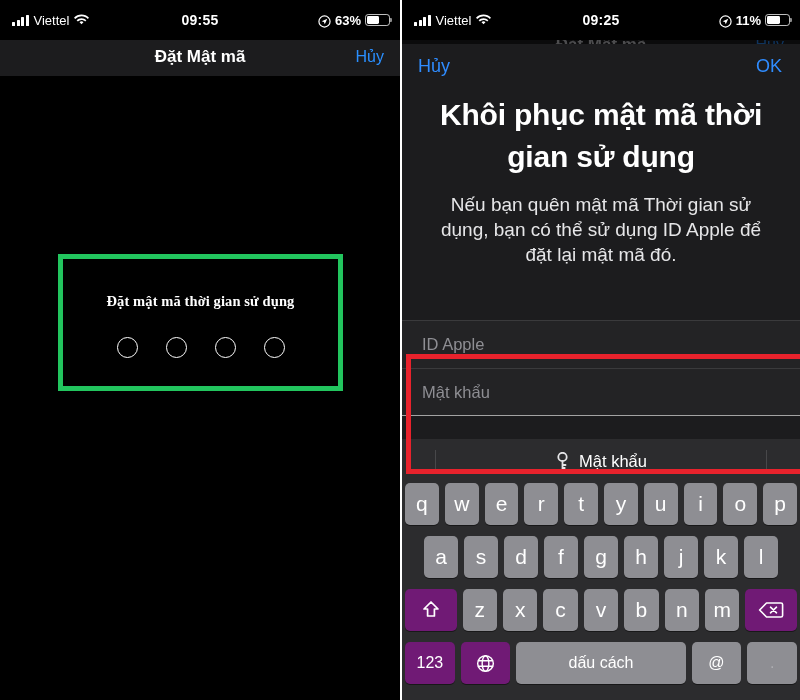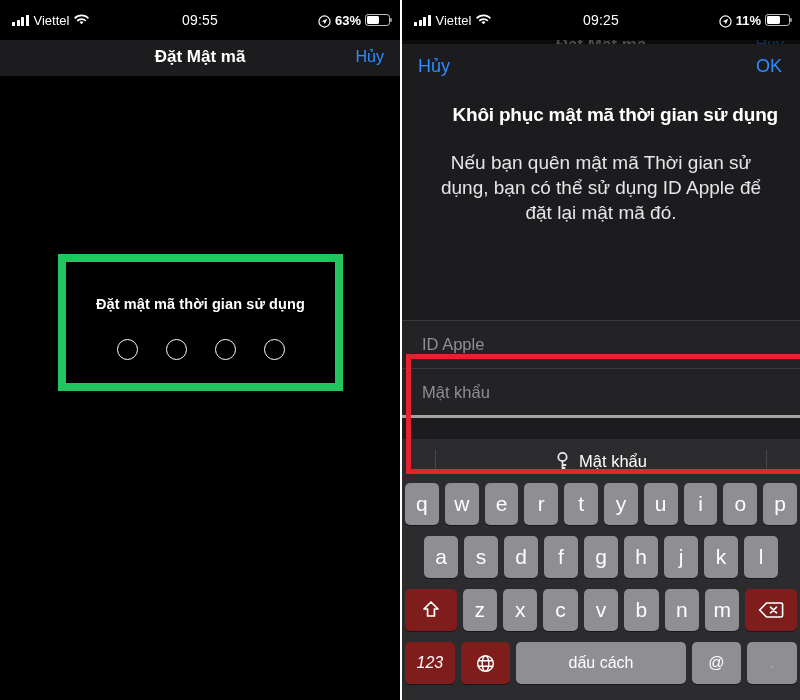--- a/index.html
+++ b/index.html
@@ -15,21 +15,21 @@
   .panel-right { border-left: 2px solid #ffffff; }
 
   
   .statusbar {
     position: relative; height: 40px; width: 100%;
     display: flex; align-items: center; color: #fff; z-index: 40;
     background: #000;
   }
   .sb-left { position: absolute; left: 12px; display: flex; align-items: center; gap: 5px; }
   .sb-center { position: absolute; left: 0; right: 0; text-align: center;
-    font-size: 14px; font-weight: normal; letter-spacing: .2px; }
+    font-size: 14px; font-weight: bold; letter-spacing: .2px; }
   .sb-right { position: absolute; right: 10px; display: flex; align-items: center; gap: 4px; }
 
   .bars { display: flex; align-items: flex-end; gap: 1.5px; height: 11px; }
   .bars i { display: block; width: 3px; background: #fff; border-radius: .5px; }
   .bars i:nth-child(1) { height: 4px; }
   .bars i:nth-child(2) { height: 6px; }
   .bars i:nth-child(3) { height: 8.5px; }
   .bars i:nth-child(4) { height: 11px; }
   .carrier { font-size: 13px; font-weight: 500; }
   .wifi { width: 15px; height: 12px; position: relative; }
@@ -44,47 +44,47 @@
     width: 2px; height: 4px; background: rgba(255,255,255,.55); border-radius: 0 1px 1px 0; }
 
   
   .navbar { position: relative; height: 36px; width: 100%; background: #1c1c1e; }
   .nav-title { position: absolute; left: 0; right: 0; top: 7px; text-align: center;
     color: #fff; font-size: 17px; font-weight: bold; }
   .nav-action { position: absolute; right: 16px; top: 8px; color: #2a8fff; font-size: 16px; }
 
   
   .left-body { position: relative; height: 636px; background: #000; }
-  .redbox { position: absolute; border: 8px solid #22c55e; }
+  .redbox { position: absolute; border: 5px solid #22c55e; font-family: Liberation Serif, serif; }
   .pass-box { left: 58px; top: 178px; width: 285px; height: 137px; }
   .pass-inner { position: absolute; left: 0; right: 0; top: 34px; text-align: center; }
   .pass-label { color: #fff; font-size: 14.5px; font-weight: bold; letter-spacing: .1px; }
   .dots { display: flex; justify-content: center; gap: 28px; margin-top: 27px; }
   .dot { width: 21px; height: 21px; border: 1.6px solid #fff; border-radius: 50%; }
 
   
   .behind-nav { position: absolute; top: 28px; left: 0; width: 100%; height: 36px;
     background: #141416; opacity: .55; }
   .behind-title { position: absolute; left: 0; right: 0; top: 7px; text-align: center;
     color: #8a8a8e; font-size: 17px; font-weight: bold; }
   .behind-action { position: absolute; right: 16px; top: 8px; color: #1c5ea8; font-size: 16px; }
 
   .sheet { position: absolute; top: 44px; left: 0; width: 100%; height: 656px;
     background: #1c1c1e; }
   .sheet-head { position: relative; height: 46px; }
   .sheet-cancel { position: absolute; left: 16px; top: 12px; color: #2f8cff; font-size: 18px; }
   .sheet-ok { position: absolute; right: 18px; top: 12px; color: #2f8cff; font-size: 18px; }
 
-  .sheet-title { text-align: right; color: #fff; font-weight: bold;
-    font-size: 19px; line-height: 42px; padding: 4px 22px 0; letter-spacing: -.2px; }
+  .sheet-title { text-align: center; color: #fff; font-weight: bold;
+    font-size: 30px; line-height: 42px; padding: 4px 22px 0; letter-spacing: -.2px; }
   .sheet-sub { text-align: center; color: #e6e6e8; font-size: 19px;
     line-height: 25px; padding: 14px 34px 0; }
 
   .fields-wrap { position: absolute; left: 0; top: 276px; width: 100%; }
-  .field-group { background: #232325; border-top: 1px solid #3a3a3c; border-bottom: 3px solid #a3a3a3; }
+  .field-group { background: #232325; border-top: 1px solid #3a3a3c; border-bottom: 1px solid #a3a3a3; }
   .field { height: 47px; display: flex; align-items: center; padding-left: 20px;
     color: #8e8e93; font-size: 16.5px; }
   .field + .field { border-top: 1px solid #3a3a3c; }
   .fields-redbox { position: absolute; left: 4px; top: 310px; width: 783px; height: 120px;
     border: 5px solid #e8222c; z-index: 20; pointer-events: none; }
 
   
   .kbd { position: absolute; left: 0; bottom: 0; width: 100%; height: 261px;
     background: #2c2c2e; padding-top: 0; }
   .autofill { height: 44px; position: relative; display: flex;
@@ -94,21 +94,21 @@
   .autofill .d2 { right: 33px; }
   .key-icon { width: 15px; height: 19px; }
   .autofill-label { color: #fff; font-size: 16.5px; }
 
   .krow { display: flex; justify-content: center; gap: 6px; padding: 0 3px; margin-bottom: 11px; }
   .krow.r2 { padding: 0 22px; }
   .key { background: #8e8e93; color: #fff; border-radius: 5px;
     height: 42px; min-width: 32px; flex: 1;
     display: flex; align-items: center; justify-content: center;
     font-size: 21px; box-shadow: 0 1px 0 rgba(0,0,0,.45); }
-  .key.dark { background: #7f1d1d; font-style: italic; }
+  .key.dark { background: #701a75; }
   .key.wide { flex: 1.5; }
   .key.space { flex: 3.4; font-size: 16px; }
   .key.small-label { font-size: 16px; }
   .key.dim { color: #aeaeb2; }
   .key.icon-key svg { display: block; }
   .krow.r4 { margin-bottom: 6px; }
   .krow.r4 .key { font-size: 16px; }
 </style>
 </head>
 <body>

